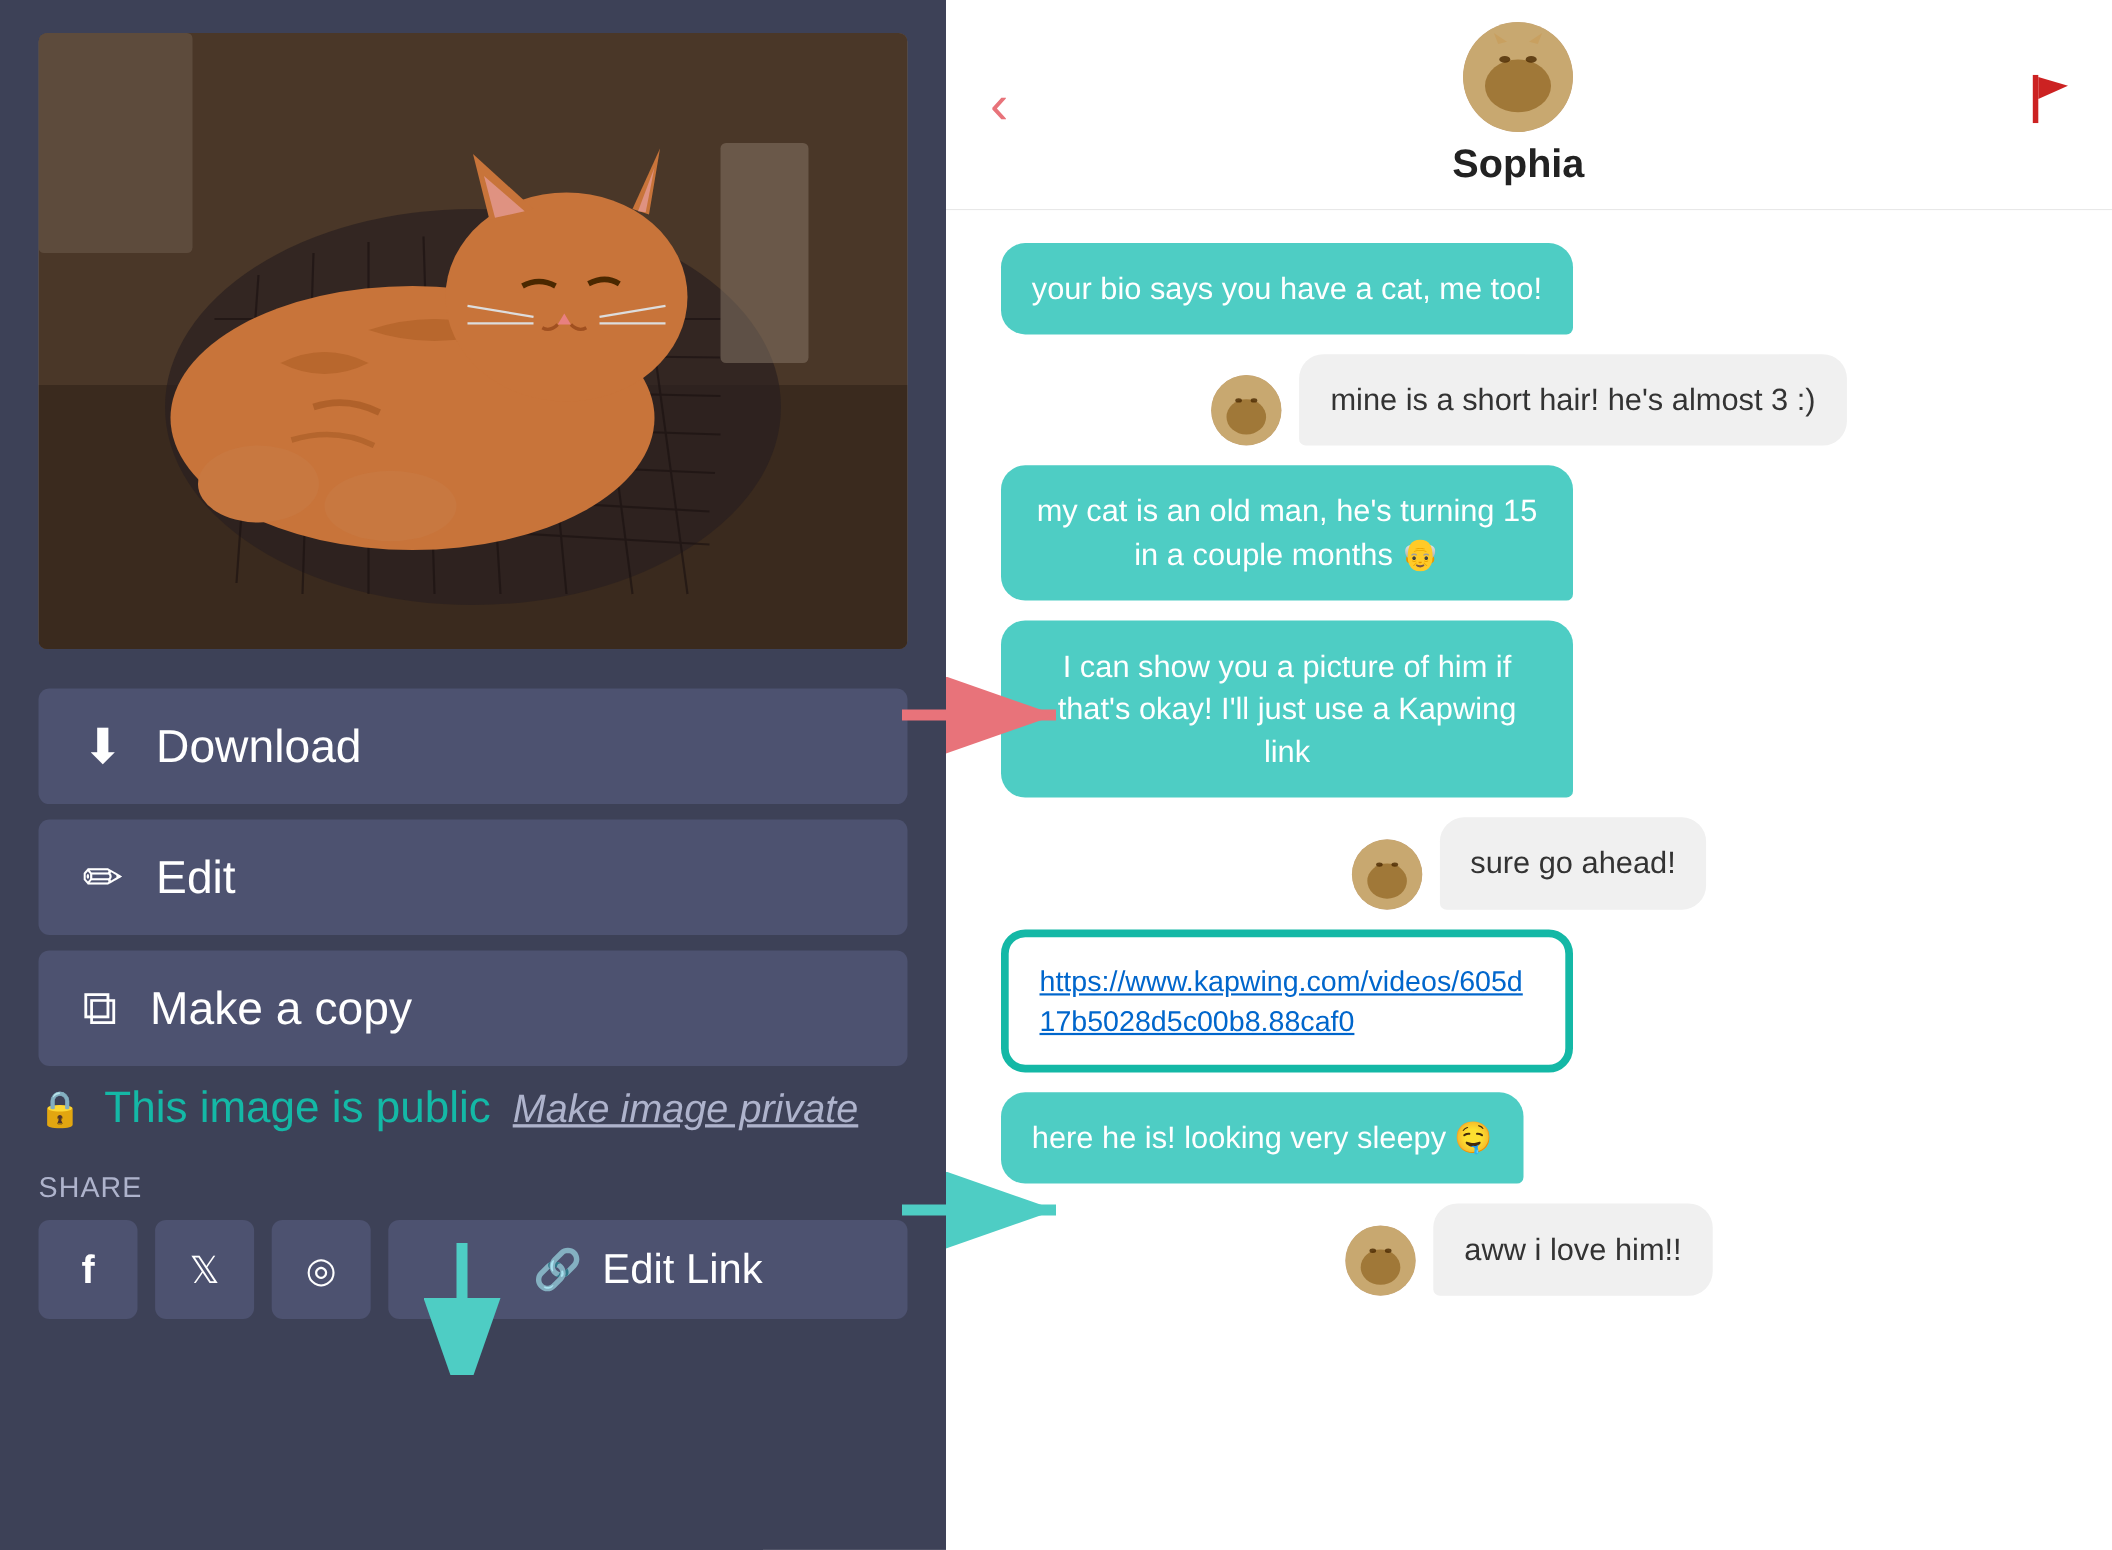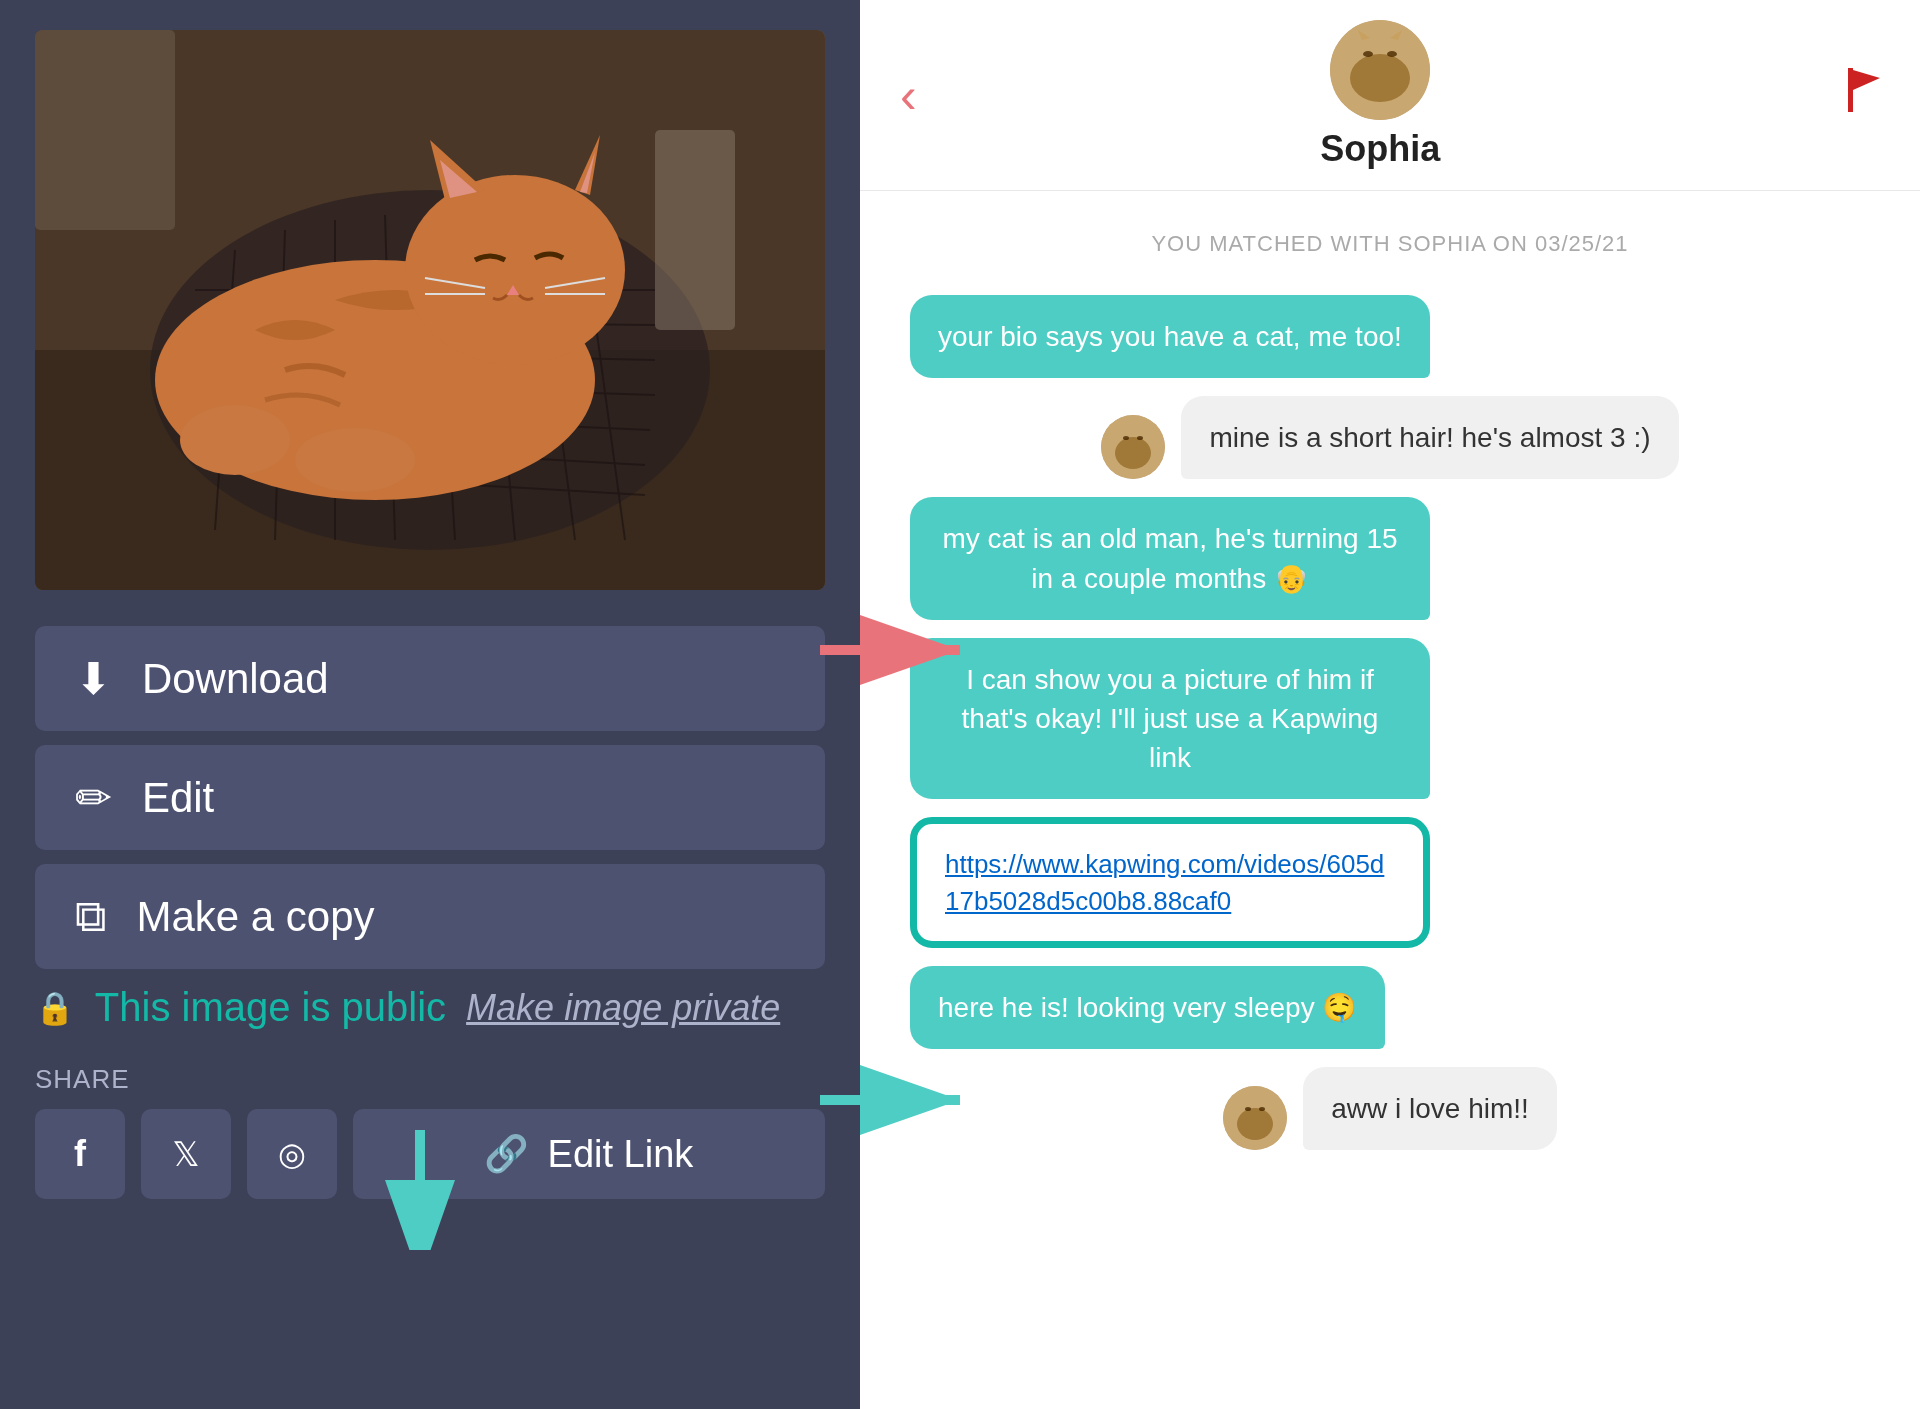--- a/index.html
+++ b/index.html
@@ -448,21 +448,20 @@
     </div>
     <button class="flag-btn">
       <svg width="36" height="44" viewBox="0 0 36 44">
         <rect x="4" y="0" width="5" height="44" fill="#cc2222"></rect>
         <polygon points="9,2 36,10 9,22" fill="#cc2222"></polygon>
       </svg>
     </button>
   </div>
 
   <div class="chat-messages">
-    <div class="match-notice">YOU MATCHED WITH SOPHIA ON 03/25/21</div>
 
     <div class="message-row sent">
       <div class="bubble sent">your bio says you have a cat, me too!</div>
     </div>
 
     <div class="message-row received">
       <div class="msg-avatar">
         <svg viewBox="0 0 64 64" xmlns="http://www.w3.org/2000/svg">
           <circle cx="32" cy="32" r="32" fill="#c8a870"></circle>
           <ellipse cx="32" cy="38" rx="18" ry="16" fill="#a07838"></ellipse>
@@ -475,20 +474,32 @@
     </div>
 
     <div class="message-row sent">
       <div class="bubble sent">my cat is an old man, he's turning 15 in a couple months 👴</div>
     </div>
 
     <div class="message-row sent">
       <div class="bubble sent">I can show you a picture of him if that's okay! I'll just use a Kapwing link</div>
     </div>
 
+    <div class="message-row received">
+      <div class="msg-avatar">
+        <svg viewBox="0 0 64 64" xmlns="http://www.w3.org/2000/svg">
+          <circle cx="32" cy="32" r="32" fill="#c8a870"></circle>
+          <ellipse cx="32" cy="38" rx="18" ry="16" fill="#a07838"></ellipse>
+          <circle cx="32" cy="25" rx="14" ry="13" fill="#c8a060"></circle>
+          <ellipse cx="25" cy="23" rx="3" ry="2" fill="#4a2800" opacity="0.8"></ellipse>
+          <ellipse cx="39" cy="23" rx="3" ry="2" fill="#4a2800" opacity="0.8"></ellipse>
+        </svg>
+      </div>
+      <div class="bubble received">sure go ahead!</div>
+    </div>
 
     <div class="message-row sent">
       <div class="bubble link-bubble">https://www.kapwing.com/videos/605d17b5028d5c00b8.88caf0</div>
     </div>
 
     <div class="message-row sent">
       <div class="bubble sent">here he is! looking very sleepy 🤤</div>
     </div>
 
     <div class="message-row received">

